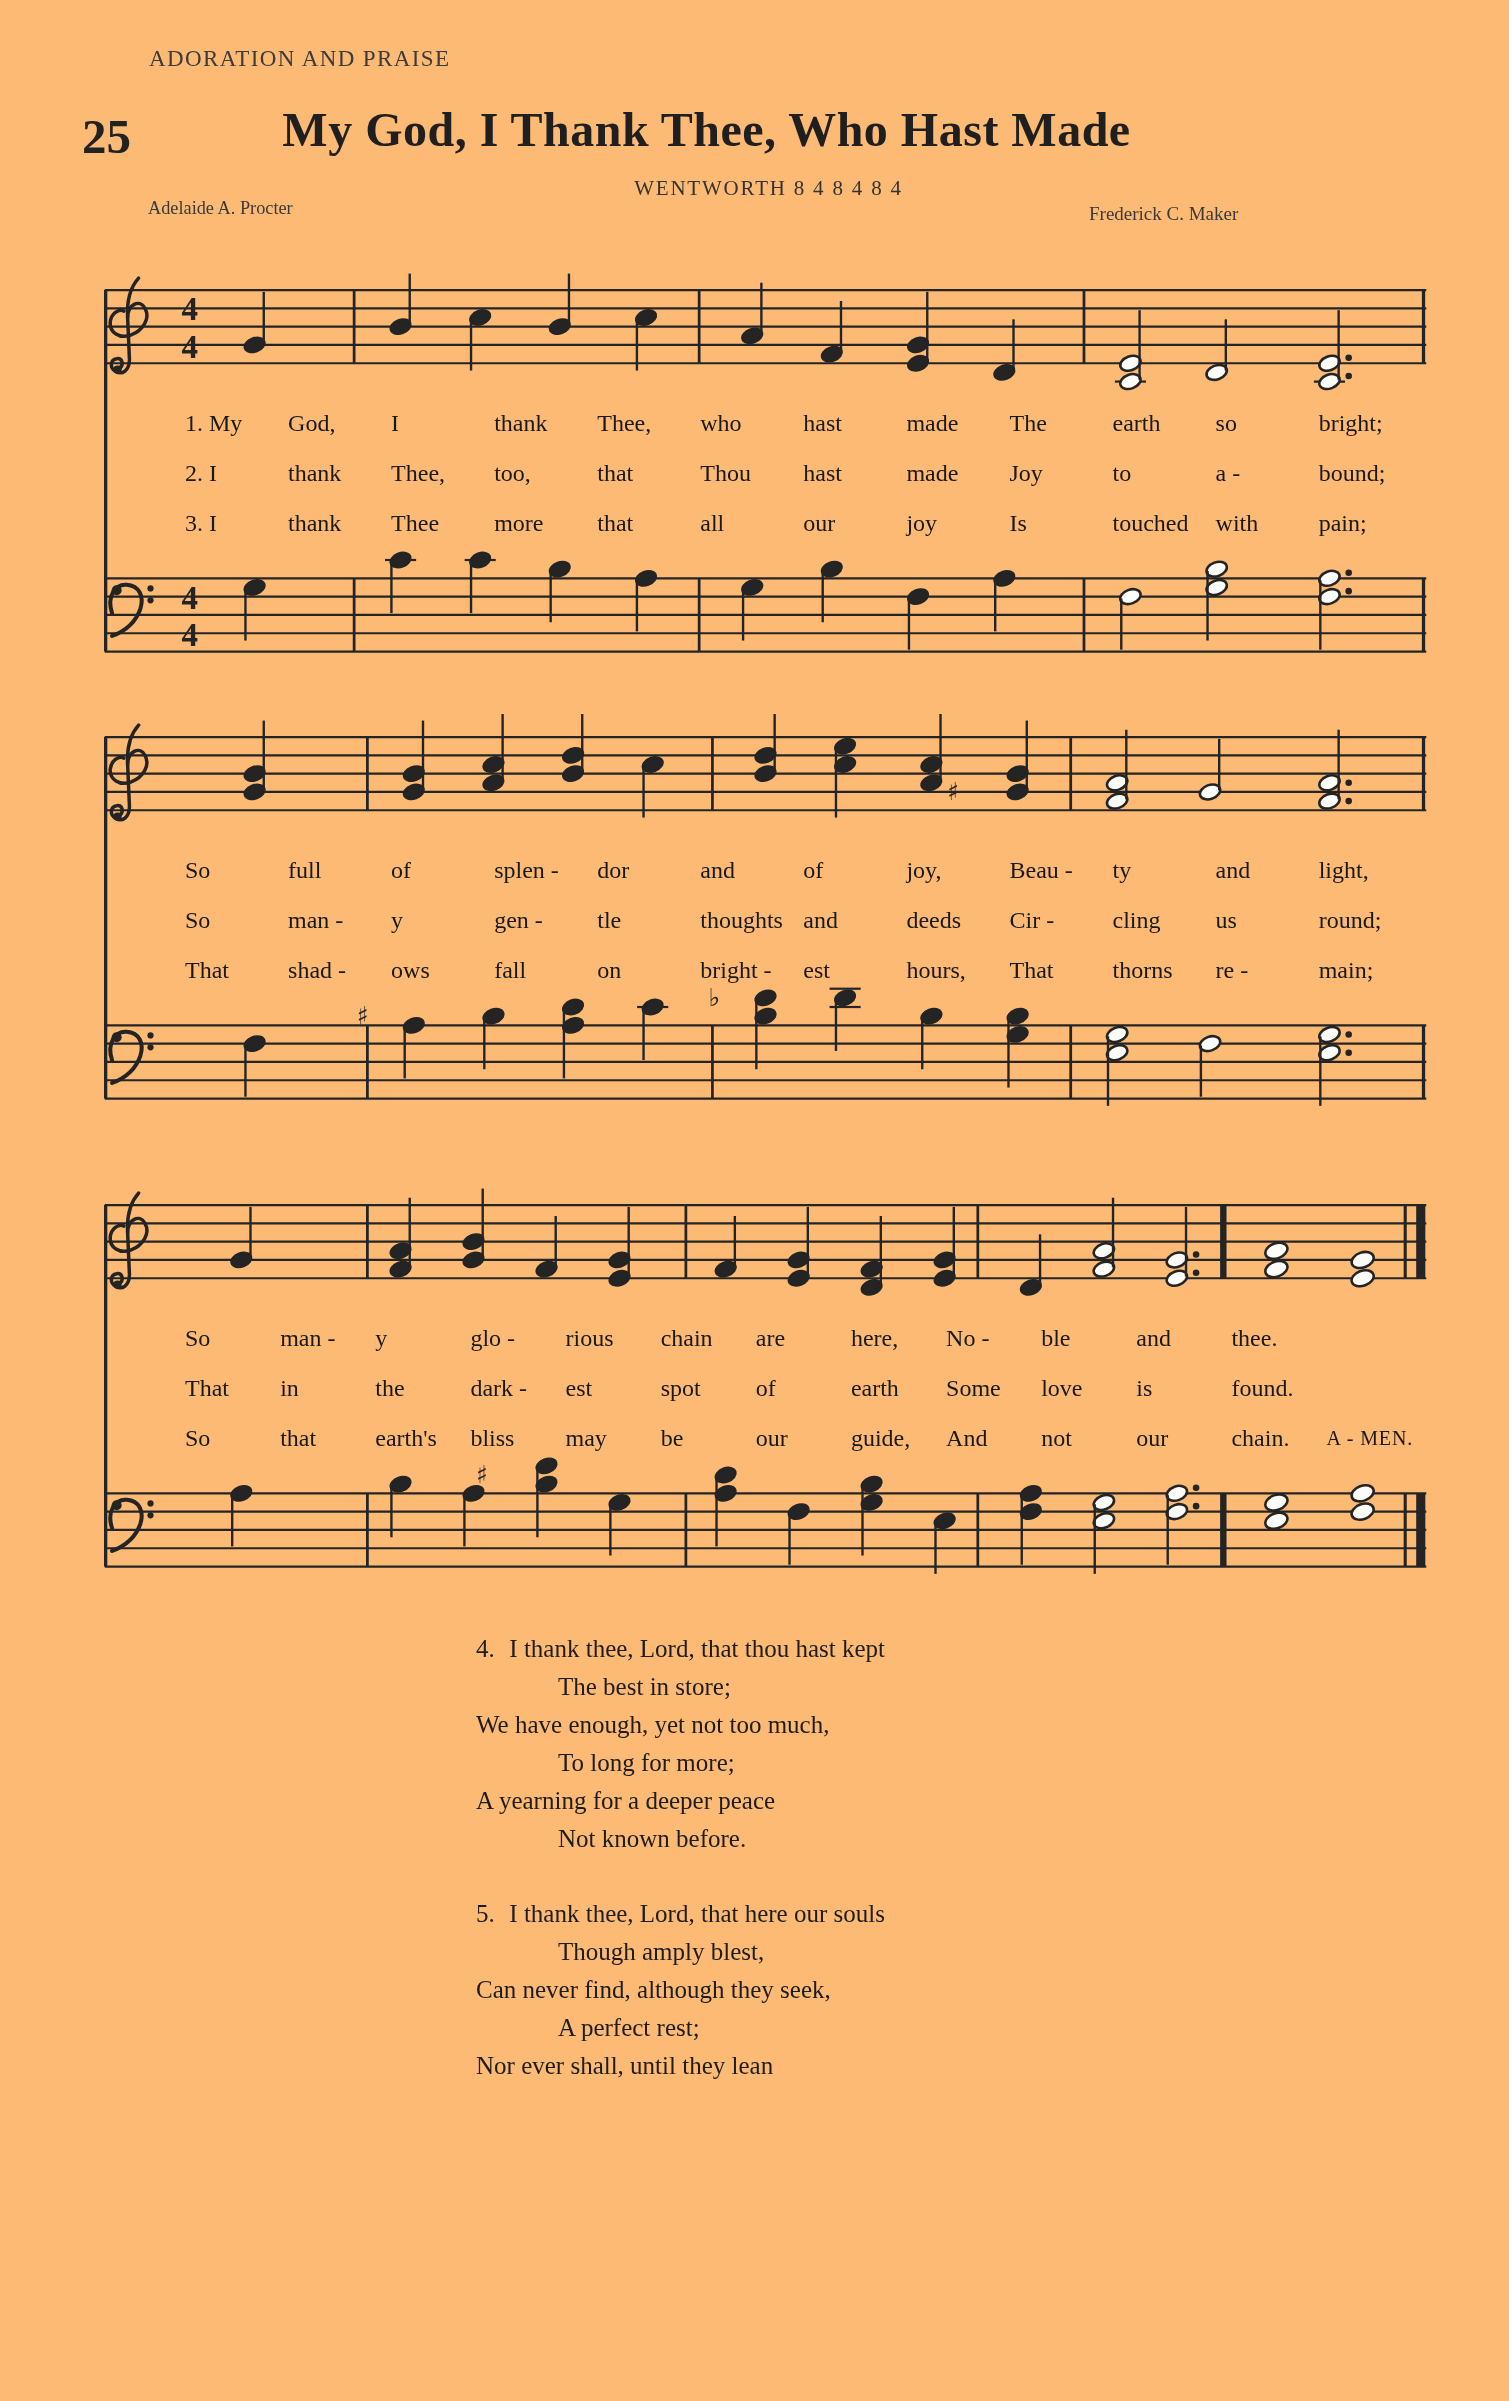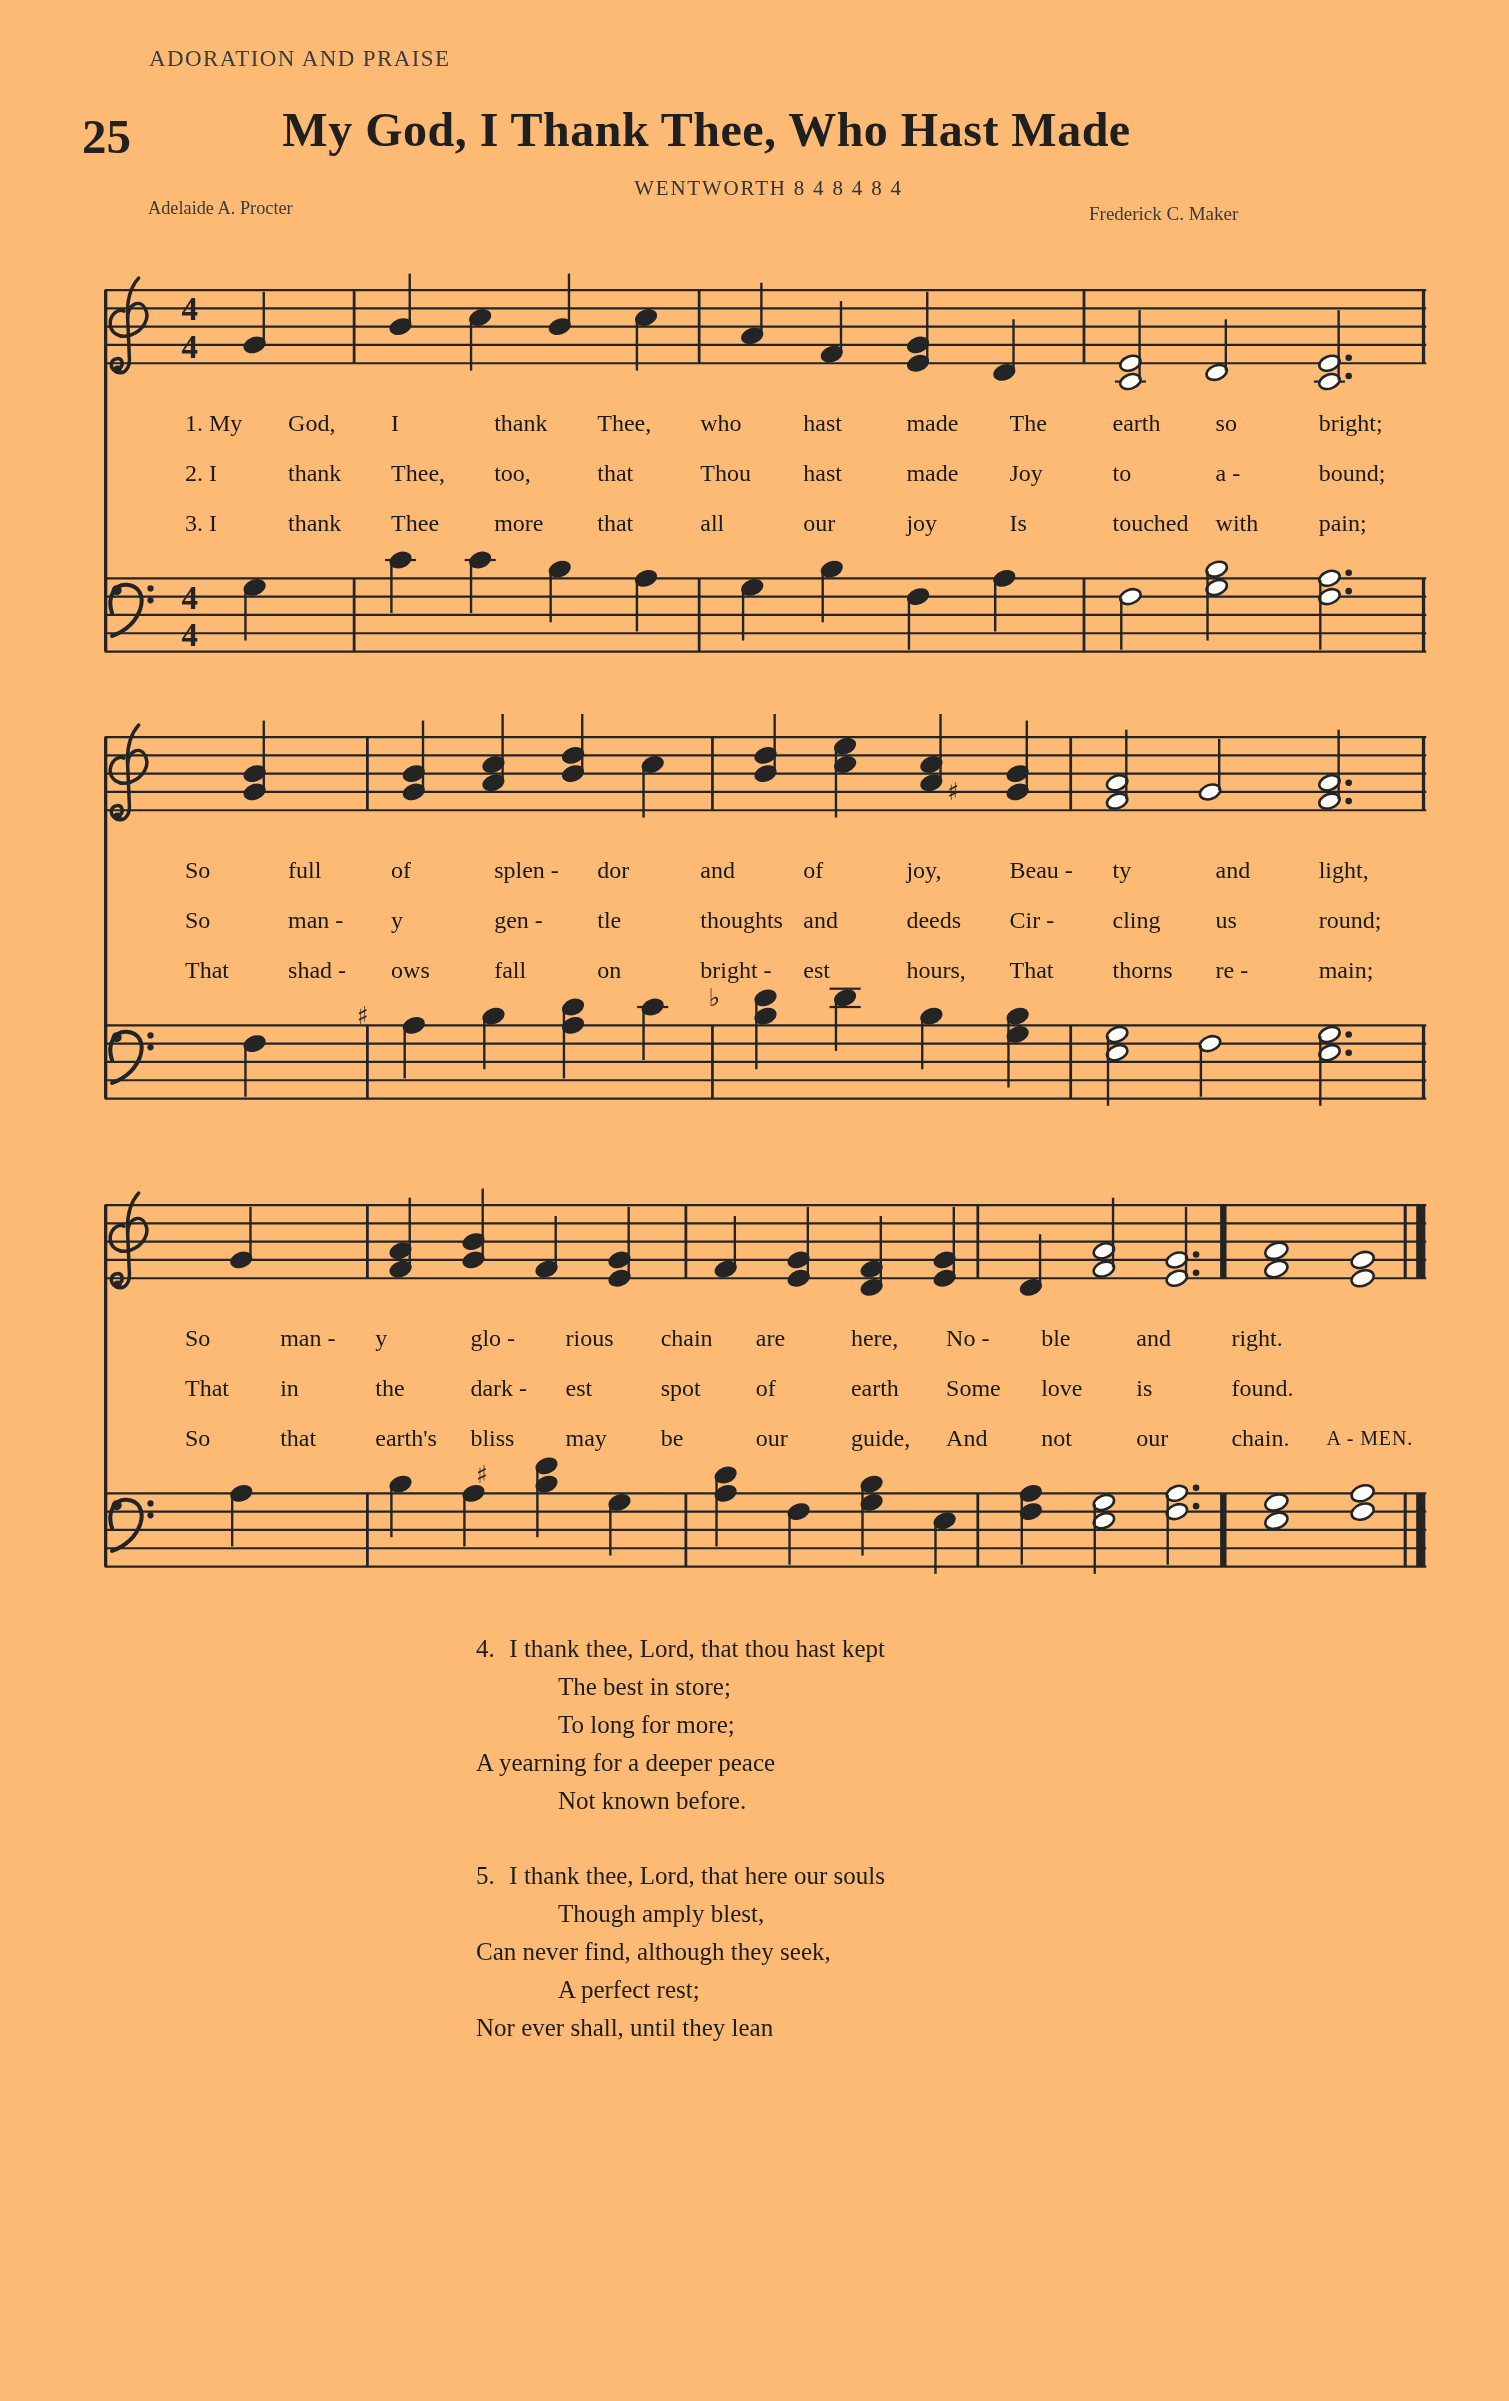--- a/index.html
+++ b/index.html
@@ -638,21 +638,21 @@
         <span>man -</span>
         <span>y</span>
         <span>glo -</span>
         <span>rious</span>
         <span>chain</span>
         <span>are</span>
         <span>here,</span>
         <span>No -</span>
         <span>ble</span>
         <span>and</span>
-        <span>right.</span>
+        <span>thee.</span>
         <span></span>
         <span>That</span>
         <span>in</span>
         <span>the</span>
         <span>dark -</span>
         <span>est</span>
         <span>spot</span>
         <span>of</span>
         <span>earth</span>
         <span>Some</span>
@@ -673,20 +673,21 @@
         <span>our</span>
         <span>chain.</span>
         <span class="amen">A - MEN.</span>
       </div>
   </div>
 
   <div class="verses">
       <div class="verse">
         <p><span class="vnum">4.</span>I thank thee, Lord, that thou hast kept</p>
         <p class="indent">The best in store;</p>
+        <p>We have enough, yet not too much,</p>
         <p class="indent">To long for more;</p>
         <p>A yearning for a deeper peace</p>
         <p class="indent">Not known before.</p>
       </div>
       <div class="verse">
         <p><span class="vnum">5.</span>I thank thee, Lord, that here our souls</p>
         <p class="indent">Though amply blest,</p>
         <p>Can never find, although they seek,</p>
         <p class="indent">A perfect rest;</p>
         <p>Nor ever shall, until they lean</p>

